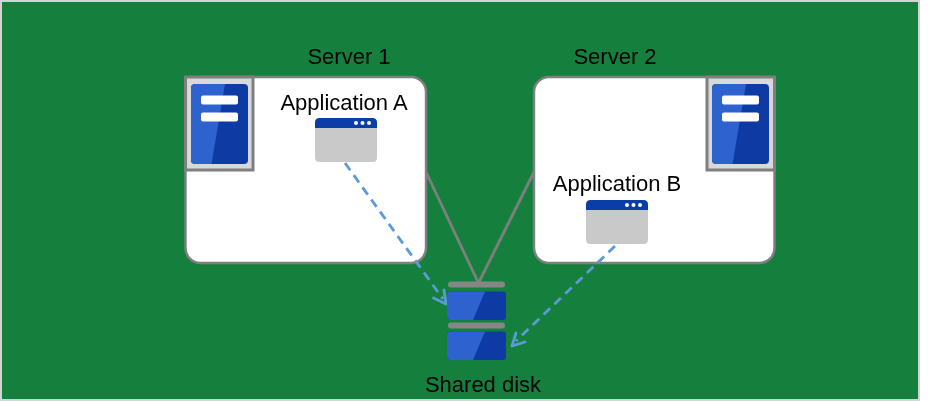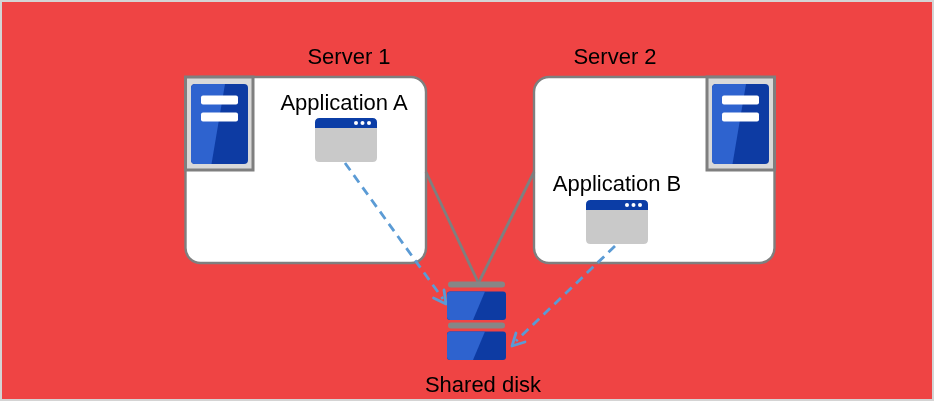--- a/index.html
+++ b/index.html
@@ -5,24 +5,23 @@
   html, body {
     margin: 0;
     padding: 0;
     background: #ffffff;
     font-family: "Liberation Sans", sans-serif;
   }
   .canvas {
     position: relative;
     width: 920px;
     height: 401px;
-    background: #ef4444;
+    background: #15803d;
     box-shadow: inset 0 0 0 2px #d4d4d4;
     overflow: hidden;
-    padding-left: 14px;
   }
   .canvas svg {
     position: absolute;
     left: 0;
     top: 0;
     display: block;
   }
   text {
     font-family: "Liberation Sans", sans-serif;
     font-size: 22px;

